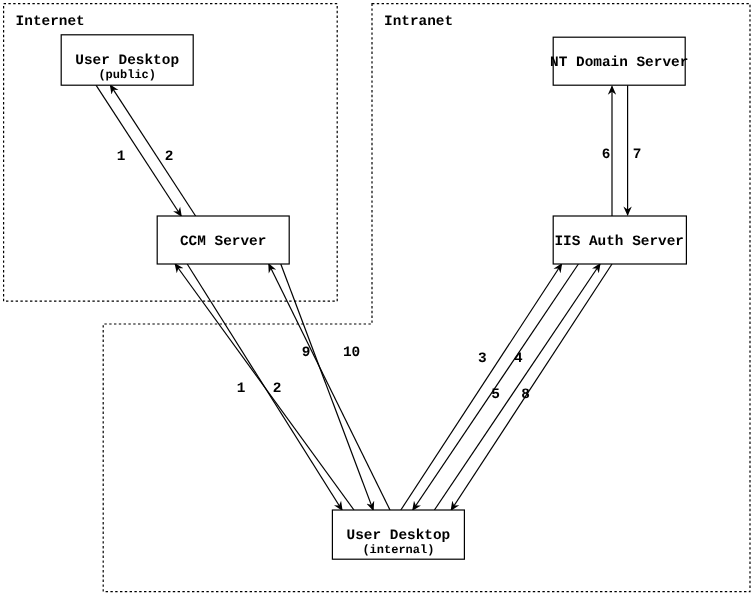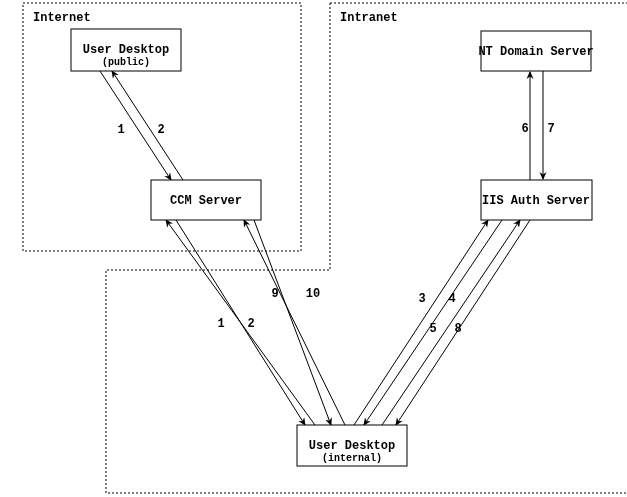--- a/index.html
+++ b/index.html
@@ -6,21 +6,20 @@
     margin: 0;
     padding: 0;
     background: #ffffff;
   }
   .diagram-wrap {
     width: 500px;
     height: 497px;
     position: relative;
     background: #ffffff;
     font-family: "Liberation Mono", "DejaVu Sans Mono", monospace;
-    margin-left: 20px;
   }
   svg text {
     font-family: "Liberation Mono", "DejaVu Sans Mono", monospace;
     font-weight: bold;
     fill: #000000;
   }
   .node-rect {
     fill: #ffffff;
     stroke: #000000;
     stroke-width: 1;

